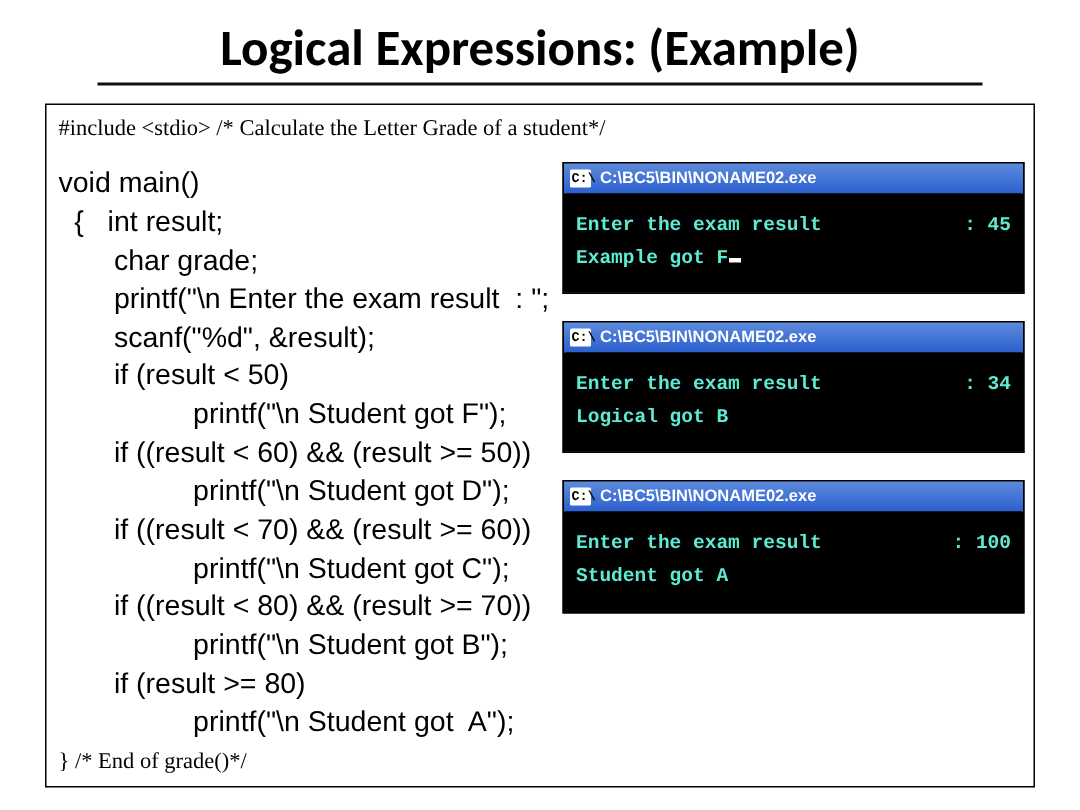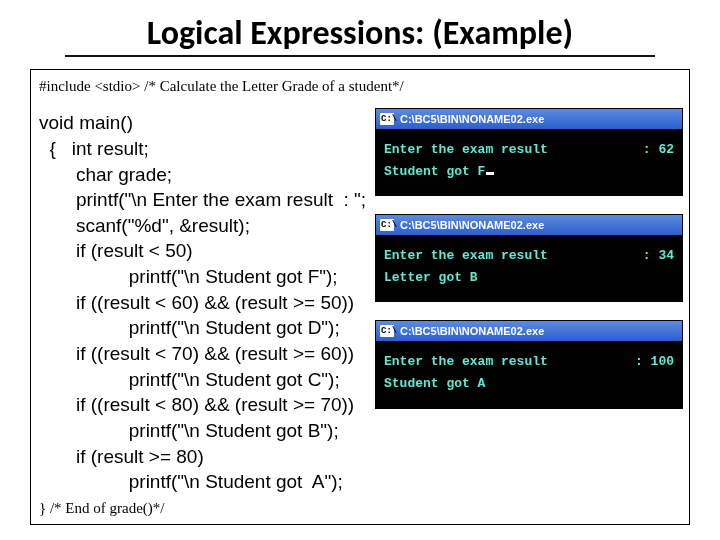--- a/index.html
+++ b/index.html
@@ -147,40 +147,40 @@
     <div class="consoles">
 
       <div class="cwin">
         <div class="cw-title">
           <span class="cw-icon">C:\</span>
           <span>C:\BC5\BIN\NONAME02.exe</span>
         </div>
         <div class="cw-body">
           <div class="cw-row">
             <span>Enter the exam result</span>
-            <span>: 62</span>
+            <span>: 45</span>
           </div>
           <div>
-            <span>Student got F</span><span class="cursor"></span>
+            <span>Example got F</span><span class="cursor"></span>
           </div>
         </div>
       </div>
 
       <div class="cwin">
         <div class="cw-title">
           <span class="cw-icon">C:\</span>
           <span>C:\BC5\BIN\NONAME02.exe</span>
         </div>
         <div class="cw-body">
           <div class="cw-row">
             <span>Enter the exam result</span>
             <span>: 34</span>
           </div>
           <div>
-            <span>Letter got B</span>
+            <span>Logical got B</span>
           </div>
         </div>
       </div>
 
       <div class="cwin">
         <div class="cw-title">
           <span class="cw-icon">C:\</span>
           <span>C:\BC5\BIN\NONAME02.exe</span>
         </div>
         <div class="cw-body">

